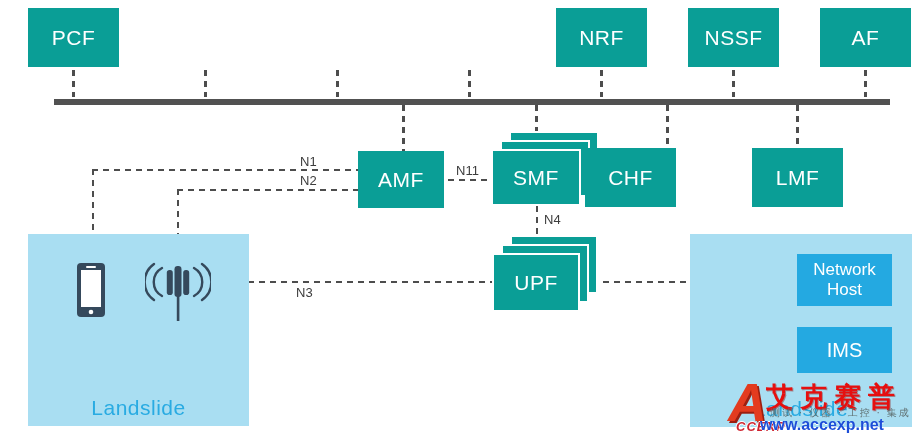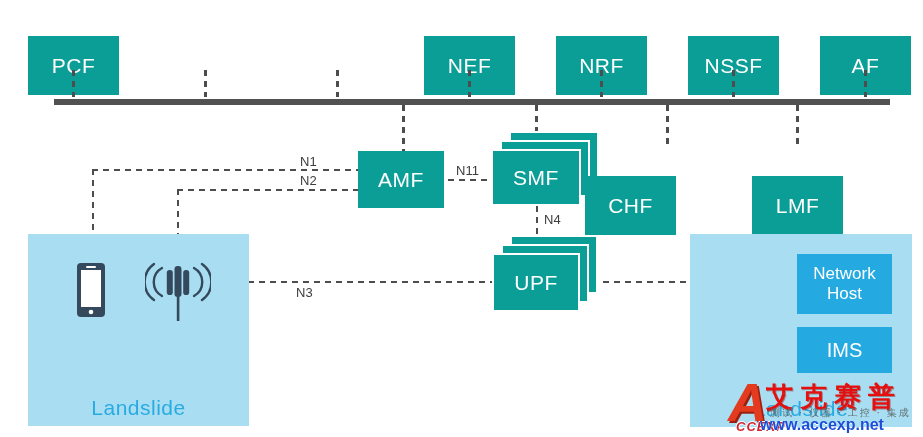--- a/index.html
+++ b/index.html
@@ -4,21 +4,21 @@
 <style>
   html,body { margin:0; padding:0; background:#ffffff; }
   #canvas {
     position:relative; width:923px; height:437px; overflow:hidden;
     background:#ffffff; font-family:"Liberation Sans", sans-serif;
   }
   .nf-box {
     position:absolute; width:91px; height:59px;
     background:#0a9e96; color:#ffffff;
     display:flex; align-items:center; justify-content:center;
-    font-size:21px; letter-spacing:0.5px;margin-top:28px;
+    font-size:21px; letter-spacing:0.5px;
   }
   .mid-box {
     position:absolute; background:#0a9e96; color:#ffffff;
     display:flex; align-items:center; justify-content:center;
     font-size:21px; letter-spacing:0.5px;
   }
   .stack-layer {
     position:absolute; background:#0a9e96; border:2px solid #ffffff;
     box-sizing:border-box; color:#ffffff;
     display:flex; align-items:center; justify-content:center;
@@ -69,21 +69,20 @@
     font-style:italic; color:#cf2430; letter-spacing:1px;
     text-shadow:1px 0 #fff,-1px 0 #fff,0 1px #fff,0 -1px #fff;
   }
 </style>
 </head>
 <body>
 
 <div id="canvas">
 
   <div class="nf-box" style="left:28px;top:8px">PCF</div>
-  <div class="nf-box" style="left:424px;top:8px">NEF</div>
   <div class="nf-box" style="left:556px;top:8px">NRF</div>
   <div class="nf-box" style="left:688px;top:8px">NSSF</div>
   <div class="nf-box" style="left:820px;top:8px">AF</div>
 
   <div class="stub-v" style="left:72px;top:70px;height:27px"></div>
   <div class="stub-v" style="left:204px;top:70px;height:27px"></div>
   <div class="stub-v" style="left:336px;top:70px;height:27px"></div>
   <div class="stub-v" style="left:468px;top:70px;height:27px"></div>
   <div class="stub-v" style="left:600px;top:70px;height:27px"></div>
   <div class="stub-v" style="left:732px;top:70px;height:27px"></div>
@@ -150,21 +149,21 @@
       <path d="M17 9 A 16 16 0 0 0 17 37" fill="none" stroke="#35495c" stroke-width="2.4" stroke-linecap="round"></path>
       <path d="M9 5 A 22 22 0 0 0 9 41" fill="none" stroke="#35495c" stroke-width="2.4" stroke-linecap="round"></path>
       <path d="M49 9 A 16 16 0 0 1 49 37" fill="none" stroke="#35495c" stroke-width="2.4" stroke-linecap="round"></path>
       <path d="M57 5 A 22 22 0 0 1 57 41" fill="none" stroke="#35495c" stroke-width="2.4" stroke-linecap="round"></path>
     </svg>
   </div>
 
   <div class="zone" style="left:690px;top:234px;width:222px;height:193px">
     <div class="zone-label">Landslide</div>
   </div>
-  <div class="blue-box" style="top:254px;height:60px;font-size:17px">Network Host</div>
+  <div class="blue-box" style="top:254px;height:52px;font-size:17px">Network Host</div>
   <div class="blue-box" style="top:327px;height:46px;font-size:20px">IMS</div>
 
   <div class="watermark">
     <div class="wm-logo-a">A</div>
     <div class="wm-logo-text">CCEXP</div>
     <div class="wm-brand">艾克赛普</div>
     <div class="wm-slogan">测试 · 仪器 · 工控 · 集成</div>
     <div class="wm-url">www.accexp.net</div>
   </div>
 

